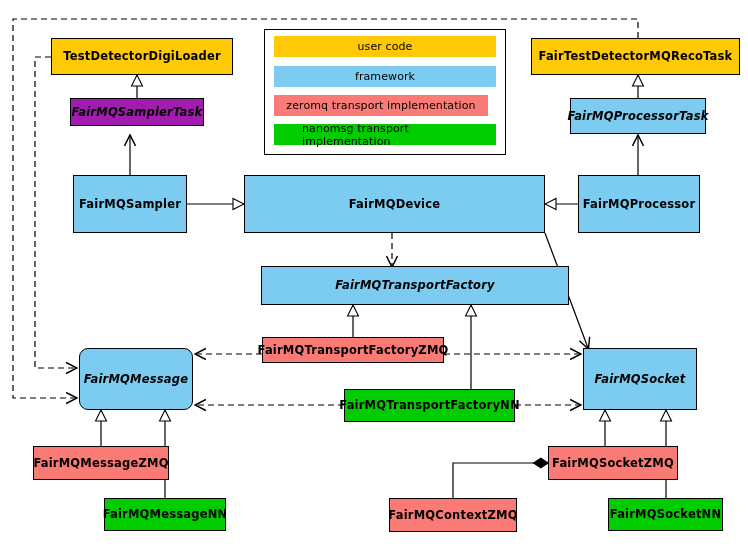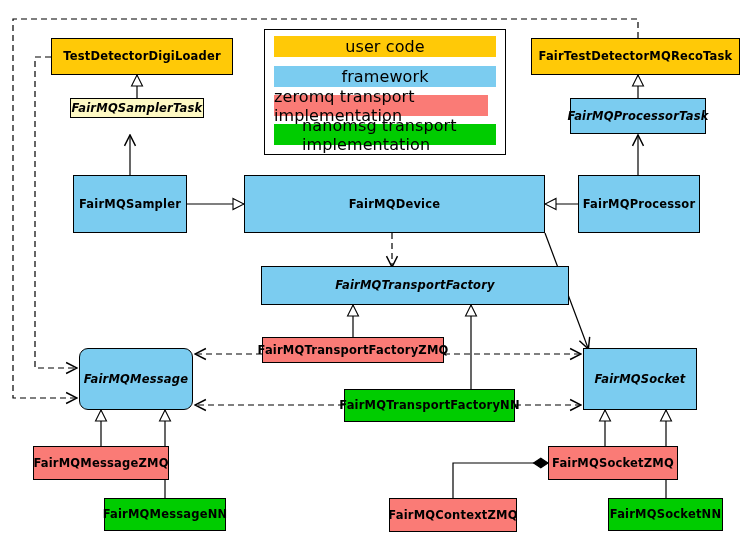--- a/index.html
+++ b/index.html
@@ -46,21 +46,21 @@
     box-sizing: border-box;
     border: 1px solid #000000;
     background: #ffffff;
   }
   .legend-row {
     position: absolute;
     box-sizing: border-box;
     display: flex;
     align-items: center;
     justify-content: center;
-    font-size: 16px;
+    font-size: 11px;
     font-weight: normal;
     color: #000000;
     letter-spacing: 0.1px;
   }
 </style>
 </head>
 <body>
 
 <div id="diagram">
 
@@ -135,21 +135,21 @@
     <span>zeromq transport implementation</span>
   </div>
   <div class="legend-row" style="left:274px; top:124px; width:222px; height:21px; background:#00CC00;padding-left:28px;">
     <span>nanomsg transport implementation</span>
   </div>
 
   <div class="node" style="left:51px; top:38px; width:182px; height:37px; background:#FFC907;">TestDetectorDigiLoader</div>
 
   <div class="node" style="left:531px; top:38px; width:209px; height:37px; background:#FFC907;">FairTestDetectorMQRecoTask</div>
 
-  <div class="node abstract" style="left:70px; top:98px; width:134px; height:20px; background:#fef9c3;">FairMQSamplerTask</div>
+  <div class="node abstract" style="left:70px; top:98px; width:134px; height:28px; background:#a21caf;">FairMQSamplerTask</div>
 
   <div class="node abstract" style="left:570px; top:98px; width:136px; height:36px; background:#7BCCF0;">FairMQProcessorTask</div>
 
   <div class="node" style="left:73px; top:175px; width:114px; height:58px; background:#7BCCF0;">FairMQSampler</div>
 
   <div class="node" style="left:244px; top:175px; width:301px; height:58px; background:#7BCCF0;">FairMQDevice</div>
 
   <div class="node" style="left:578px; top:175px; width:122px; height:58px; background:#7BCCF0;">FairMQProcessor</div>
 
   <div class="node abstract" style="left:261px; top:266px; width:308px; height:39px; background:#7BCCF0;">FairMQTransportFactory</div>

